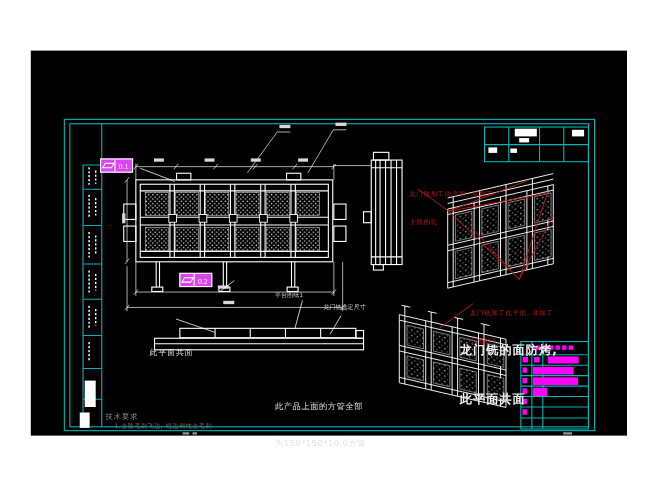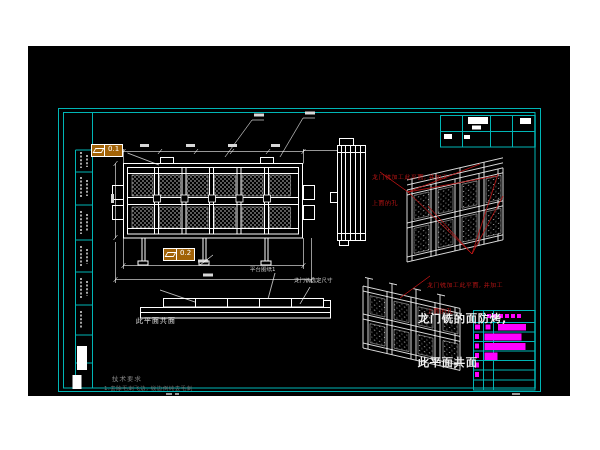--- a/index.html
+++ b/index.html
@@ -10,25 +10,25 @@
   .viewport{
     position:absolute;left:28px;top:46px;width:542px;height:350px;background:#000;
   }
   .viewport svg{position:absolute;left:0;top:0;}
   .txt{position:absolute;white-space:pre;line-height:1.45;}
   .red-note{font-size:6px;color:#c01616;letter-spacing:0.5px;}
   .white-sm{font-size:5.5px;color:#cfcfcf;}
   .coplanar{font-size:7px;color:#e8e8e8;letter-spacing:1px;margin-top:37px;}
   .bake{font-size:11px;color:#f2f2f2;font-weight:bold;letter-spacing:1px;line-height:1.35;}
   .tube{font-size:7.5px;color:#e0e0e0;letter-spacing:0.5px;line-height:1.5;}
-  .tech-t{font-size:6.5px;color:#8f8f8f;letter-spacing:1px;margin-left:16px;}
+  .tech-t{font-size:6.5px;color:#8f8f8f;letter-spacing:1px;}
   .tech-i{font-size:5.5px;color:#757575;letter-spacing:0.5px;}
   .gdt{
-    position:absolute;display:flex;align-items:flex-start;height:11px;
-    border:1px solid #fff;background:#a16207;color:#fff;font-size:7px;
+    position:absolute;display:flex;align-items:flex-end;height:11px;
+    border:1px solid #fff;background:#d946ef;color:#fff;font-size:7px;font-family:Liberation Serif, serif;
   }
   .gdt .sym{
     display:flex;align-items:center;justify-content:center;width:12px;height:100%;
     border-right:1px solid #fff;
   }
   .pgram{width:7px;height:3px;border:1px solid #fff;transform:skewX(-30deg);}
   .gdt .val{padding:0 3px;font-size:7px;}
 </style>
 </head>
 <body>
@@ -369,17 +369,21 @@
 
   <div class="txt white-sm" style="left:222px;top:220px;">平台图纸1</div>
 
   <div class="txt white-sm" style="left:266px;top:231px;">龙门铣选定尺寸</div>
 
   <div class="txt bake" style="left:390px;top:236px;">
     <div>龙门铣的面防烤,</div>
     <div>此平面共面</div>
   </div>
 
+  <div class="txt tube" style="left:222px;top:295px;">
+    <div>此产品上面的方管全部</div>
+    <div>为150*150*10.0方管</div>
+  </div>
 
   <div class="txt tech-t" style="left:68px;top:329px;">技术要求</div>
   <div class="txt tech-i" style="left:76px;top:339px;">1.去除毛刺飞边, 锐边倒钝去毛刺</div>
 
 </div>
 
 </body></html>

